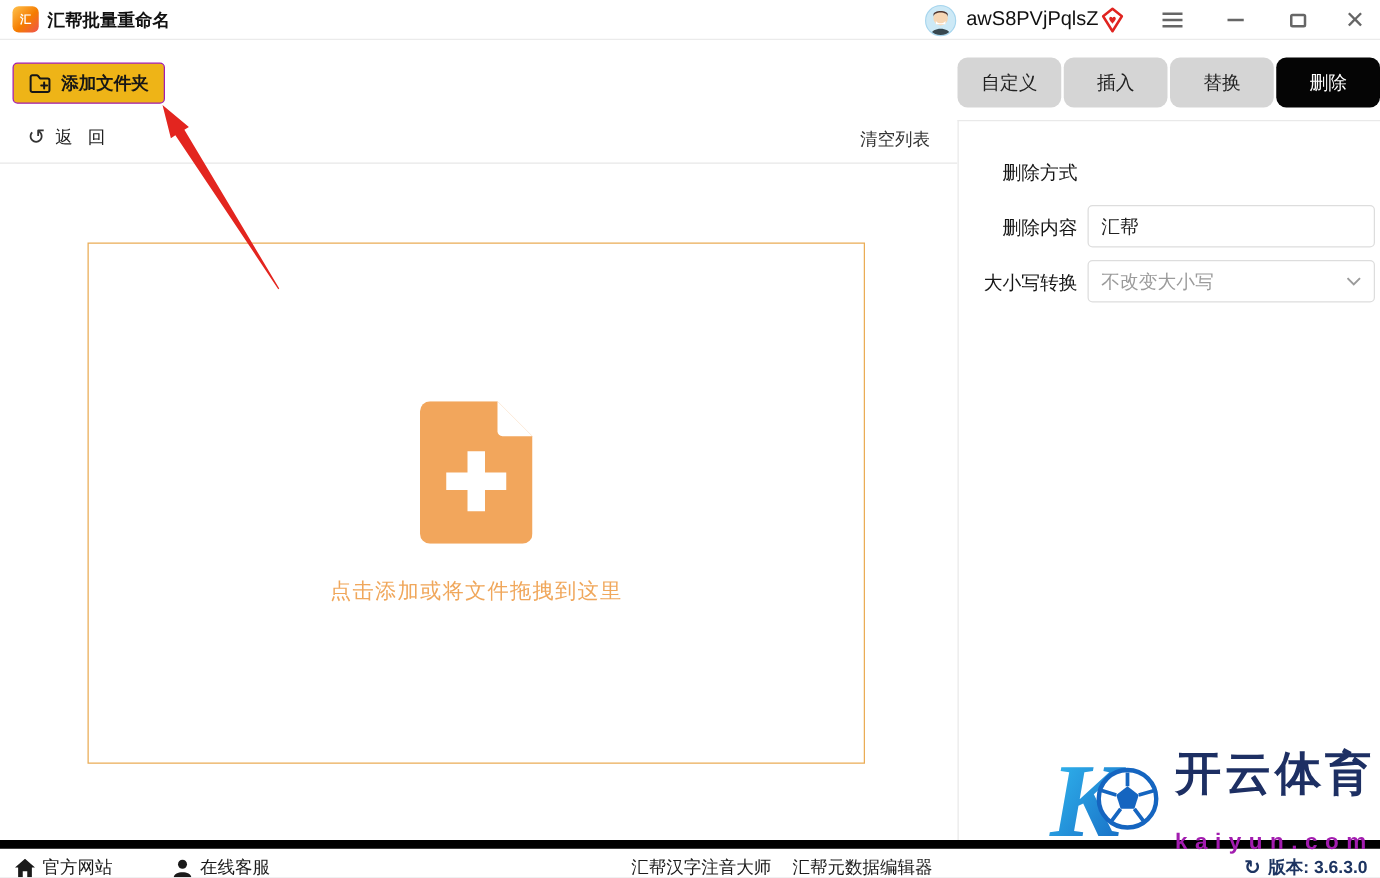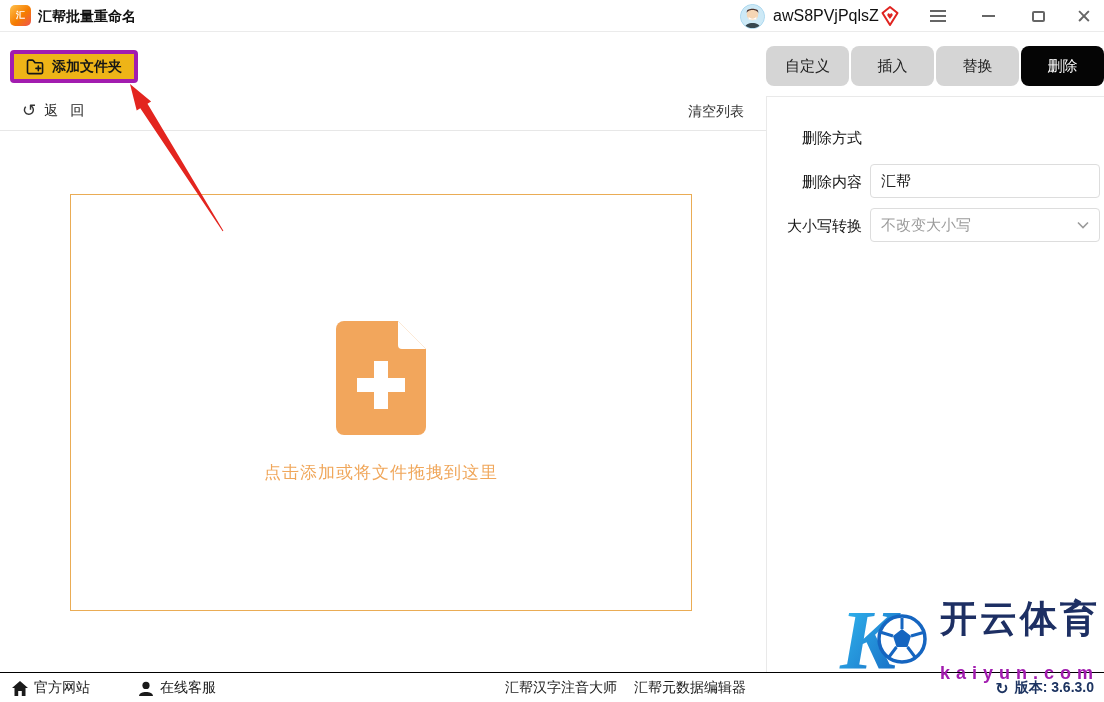--- a/index.html
+++ b/index.html
@@ -26,21 +26,21 @@
     align-items:center; justify-content:center; color:#666; cursor:default; }
   .menu-btn   { left:918px; flex-direction:column; gap:3px; }
   .menu-btn i { display:block; width:16px; height:2px; background:#666; }
   .min-btn    { left:968px; }
   .min-btn i  { display:block; width:13px; height:2px; background:#666; }
   .max-btn    { left:1018px; }
   .max-btn i  { display:block; width:13px; height:11px; border:2px solid #666; border-radius:2px; }
   .close-btn  { left:1064px; font-size:19px; }
   
   .btn-add-folder { position:absolute; left:10px; top:50px; height:33px;
-    background:#eeb417; border:4px solid #a21caf; border-radius:4px;
+    background:#eeb417; border:1px solid #a21caf; border-radius:4px;
     display:flex; align-items:center; gap:7px; padding:0 12px;
     font-size:14px; font-weight:700; color:#161616; }
   .btn-start { position:absolute; left:612px; top:46px; width:138px; height:40px;
     background:#f7941e; color:#fff; font-size:19px; letter-spacing:2px;
     display:flex; align-items:center; justify-content:center; border-radius:2px; }
   .tabs { position:absolute; left:766px; top:46px; width:338px; height:40px;
     display:flex; gap:2px; }
   .tab { flex:1 1 0; background:#d5d5d5; border-radius:8px; color:#222;
     display:flex; align-items:center; justify-content:center; font-size:15px;font-family:Liberation Serif, serif; }
   .tab.active { background:#050505; color:#fff; }
@@ -66,21 +66,21 @@
   .radio.checked { border-color:#e3256b; }
   .radio.checked .dot { width:9px; height:9px; border-radius:50%; background:#e3256b; }
   .text-input { position:absolute; left:870px; top:164px; width:230px; height:34px;
     border:1px solid #ddd; border-radius:4px; padding:0 10px; font-size:15px; color:#222;
     font-family:"Liberation Sans","DejaVu Sans",sans-serif; outline:none; background:#fff; }
   .select { position:absolute; left:870px; top:208px; width:230px; height:34px;
     border:1px solid #ddd; border-radius:4px; padding:0 10px; font-size:15px;
     color:#9b9b9b; display:flex; align-items:center; justify-content:space-between; background:#fff; }
   
   .footer { position:absolute; left:0; top:672px; width:1104px; height:30px;
-    background:#fff; border-top:1px solid #000000; font-size:14px; color:#1a1a1a; }
+    background:#fff; border-top:7px solid #000000; font-size:14px; color:#1a1a1a; }
   .footer-item { position:absolute; top:0; height:30px; display:flex; align-items:center; gap:6px; }
   .f-official { left:12px; }
   .f-support  { left:138px; }
   .f-pinyin   { left:505px; }
   .f-meta     { left:634px; }
   .f-version  { right:10px; left:auto; color:#1d3461; font-weight:600; }
   .f-version .refresh-glyph { font-size:16px; font-weight:700; }
   
   .watermark { position:absolute; right:4px; bottom:18px; display:flex; align-items:center;
     gap:6px; z-index:6; pointer-events:none; }

